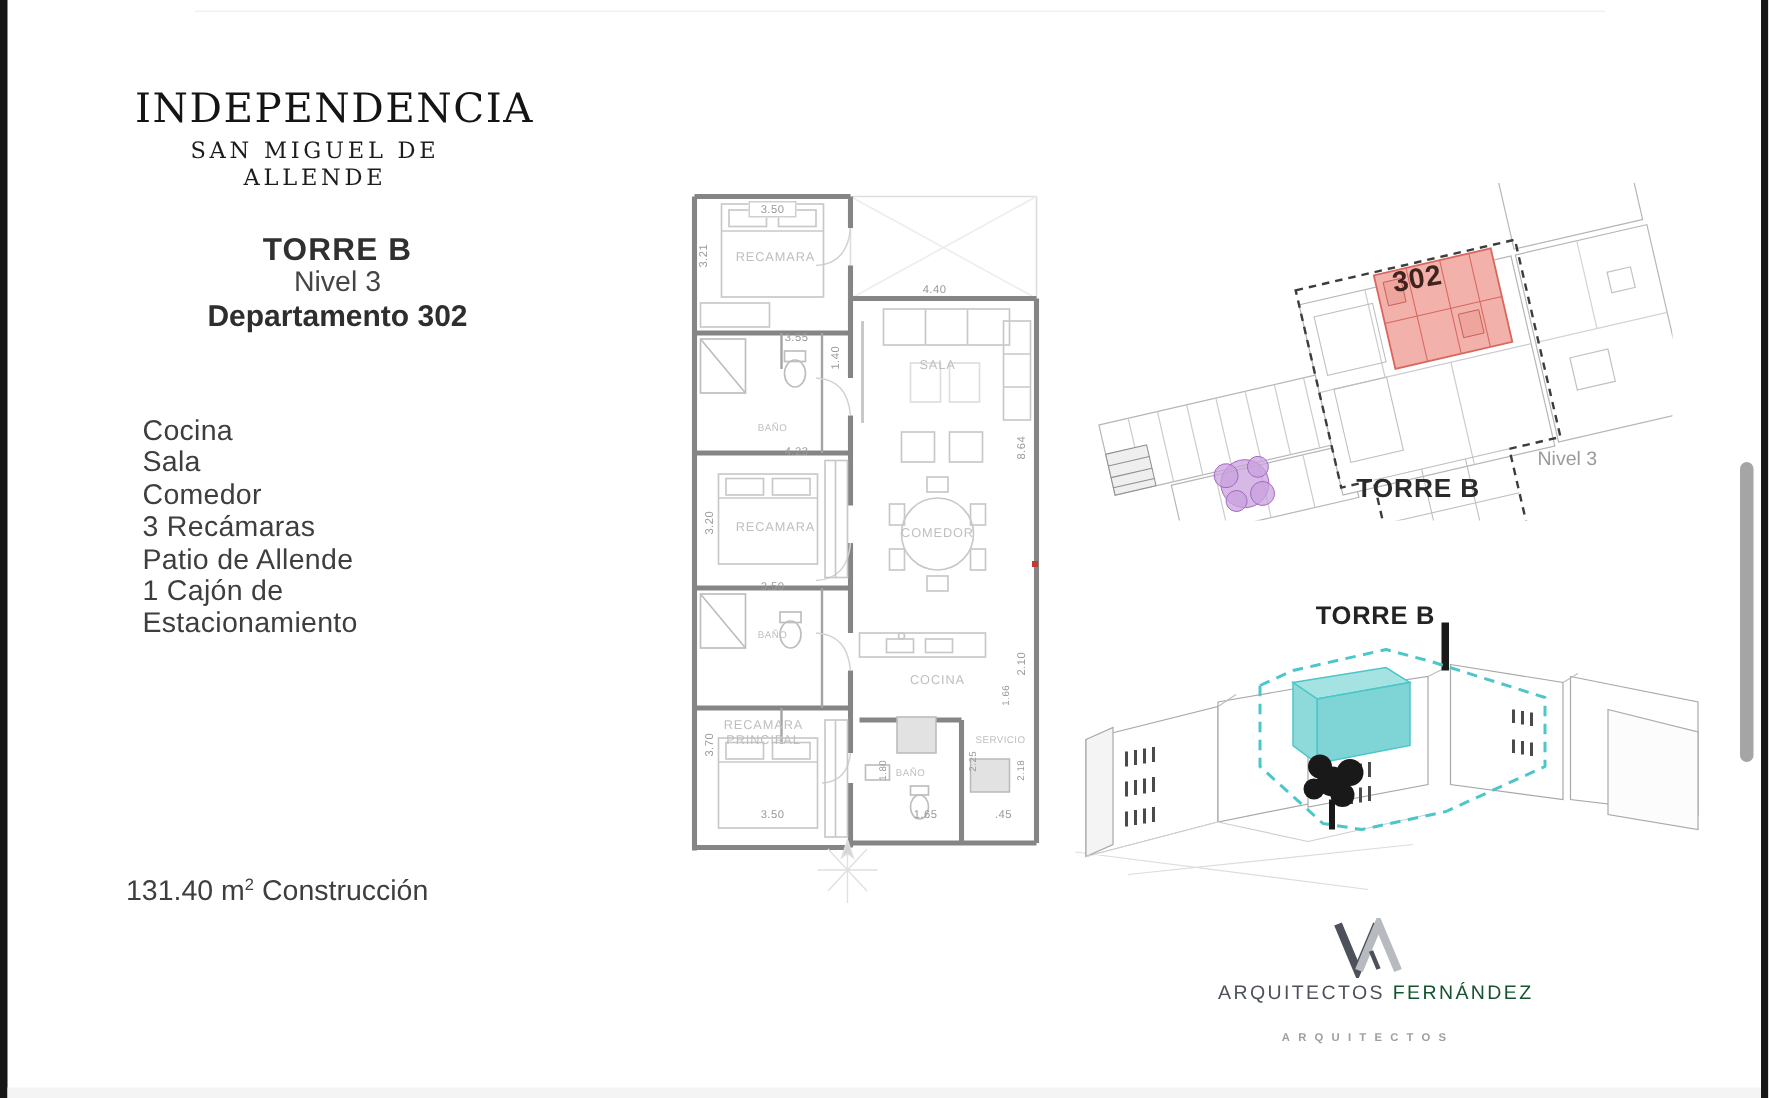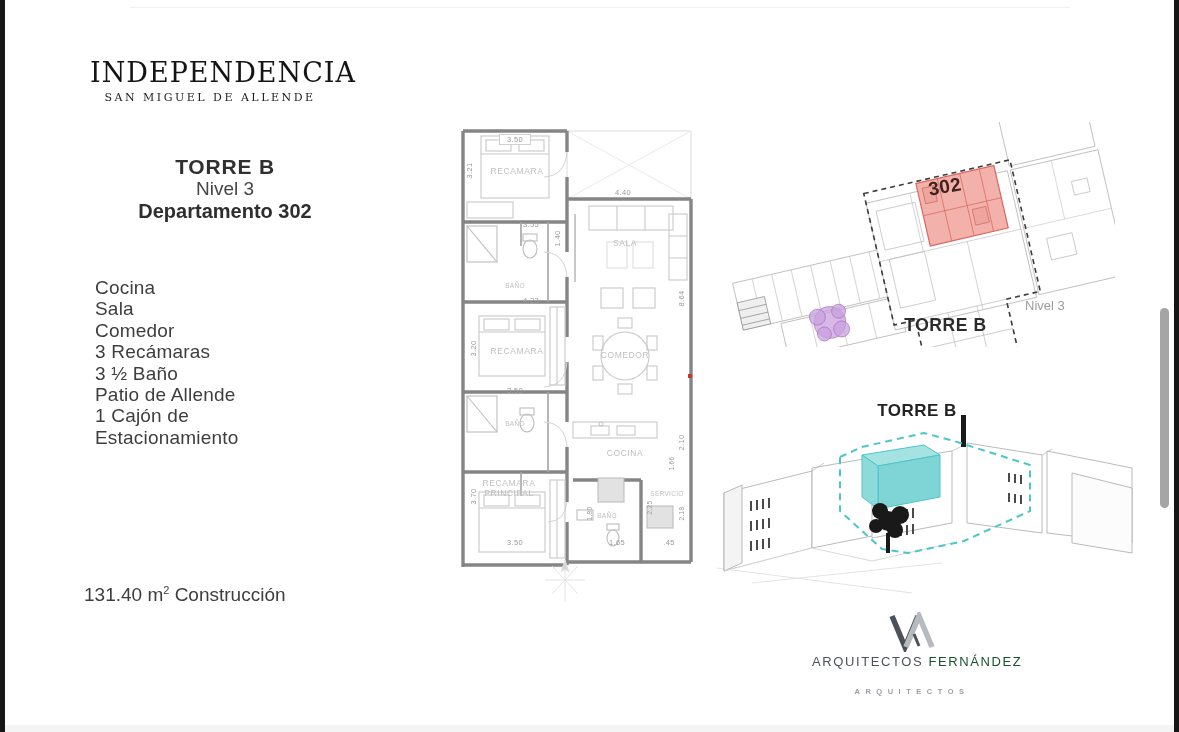--- a/index.html
+++ b/index.html
@@ -8,21 +8,21 @@
   .edge{position:absolute;top:0;bottom:0;width:5px;background:#161616;}
   .edge.left{left:0;} .edge.right{right:0;}
   .page-top-line{position:absolute;left:130px;top:7px;width:940px;height:1px;background:#f1f1f1;}
   .page-bottom-band{position:absolute;left:5px;right:5px;bottom:0;height:7px;background:#f4f4f4;}
   .scroll-thumb{position:absolute;left:1160px;top:308px;width:9px;height:200px;border-radius:5px;background:#a5a5a5;}
 
   
   .logo-block{position:absolute;left:90px;top:58px;width:240px;text-align:center;}
   .logo-title{font-family:"DejaVu Serif", serif;font-size:27px;letter-spacing:1px;color:#141414;
               text-transform:uppercase;line-height:30px;}
-  .logo-sub{font-family:"DejaVu Serif", serif;font-size:11px;letter-spacing:2.5px;color:#1c1c1c;
+  .logo-sub{font-family:"DejaVu Serif", serif;font-size:15px;letter-spacing:2.5px;color:#1c1c1c;
             text-transform:uppercase;margin-top:3px;}
   .header-block{position:absolute;left:95px;top:155px;width:260px;text-align:center;}
   .hdr-tower{font-size:21px;font-weight:700;letter-spacing:.8px;color:#303030;line-height:23px;}
   .hdr-level{font-size:19px;font-weight:400;color:#454545;line-height:22px;}
   .hdr-unit{font-size:20px;font-weight:700;color:#2e2e2e;line-height:22px;}
   .features{position:absolute;left:95px;top:277px;width:240px;}
   .feature-line{font-size:19px;line-height:21.4px;color:#3e3e3e;letter-spacing:.2px;}
   .area-line{position:absolute;left:84px;top:584px;font-size:19px;color:#3e3e3e;}
   .area-line sup{font-size:11px;}
 
@@ -78,21 +78,20 @@
     <div class="hdr-tower">TORRE B</div>
     <div class="hdr-level">Nivel 3</div>
     <div class="hdr-unit">Departamento 302</div>
   </div>
 
   <div class="features">
     <div class="feature-line">Cocina</div>
     <div class="feature-line">Sala</div>
     <div class="feature-line">Comedor</div>
     <div class="feature-line">3 Recámaras</div>
-    <div class="feature-line">3 ½ Baño</div>
     <div class="feature-line">Patio de Allende</div>
     <div class="feature-line">1 Cajón de</div>
     <div class="feature-line">Estacionamiento</div>
   </div>
 
   <div class="area-line"><span>131.40 m</span><sup>2</sup> <span>Construcción</span></div>
 
   <div class="plan">
     <svg width="246" height="482" viewBox="0 0 246 482">
 

